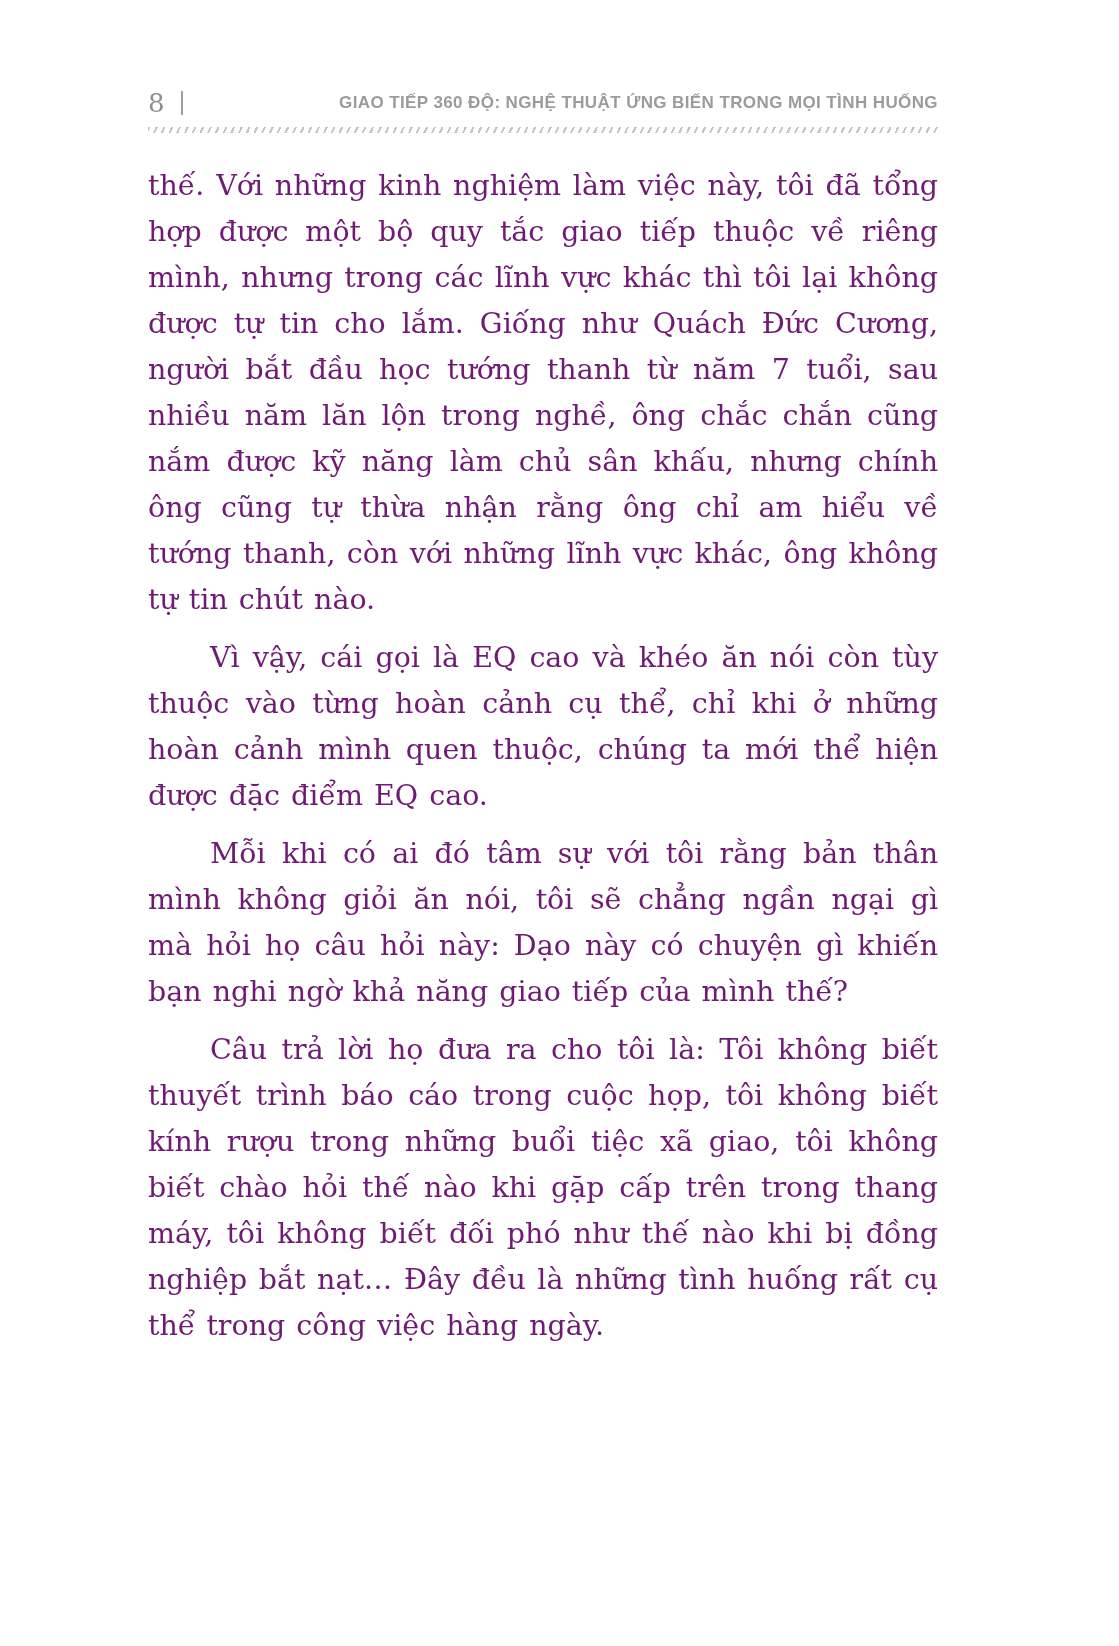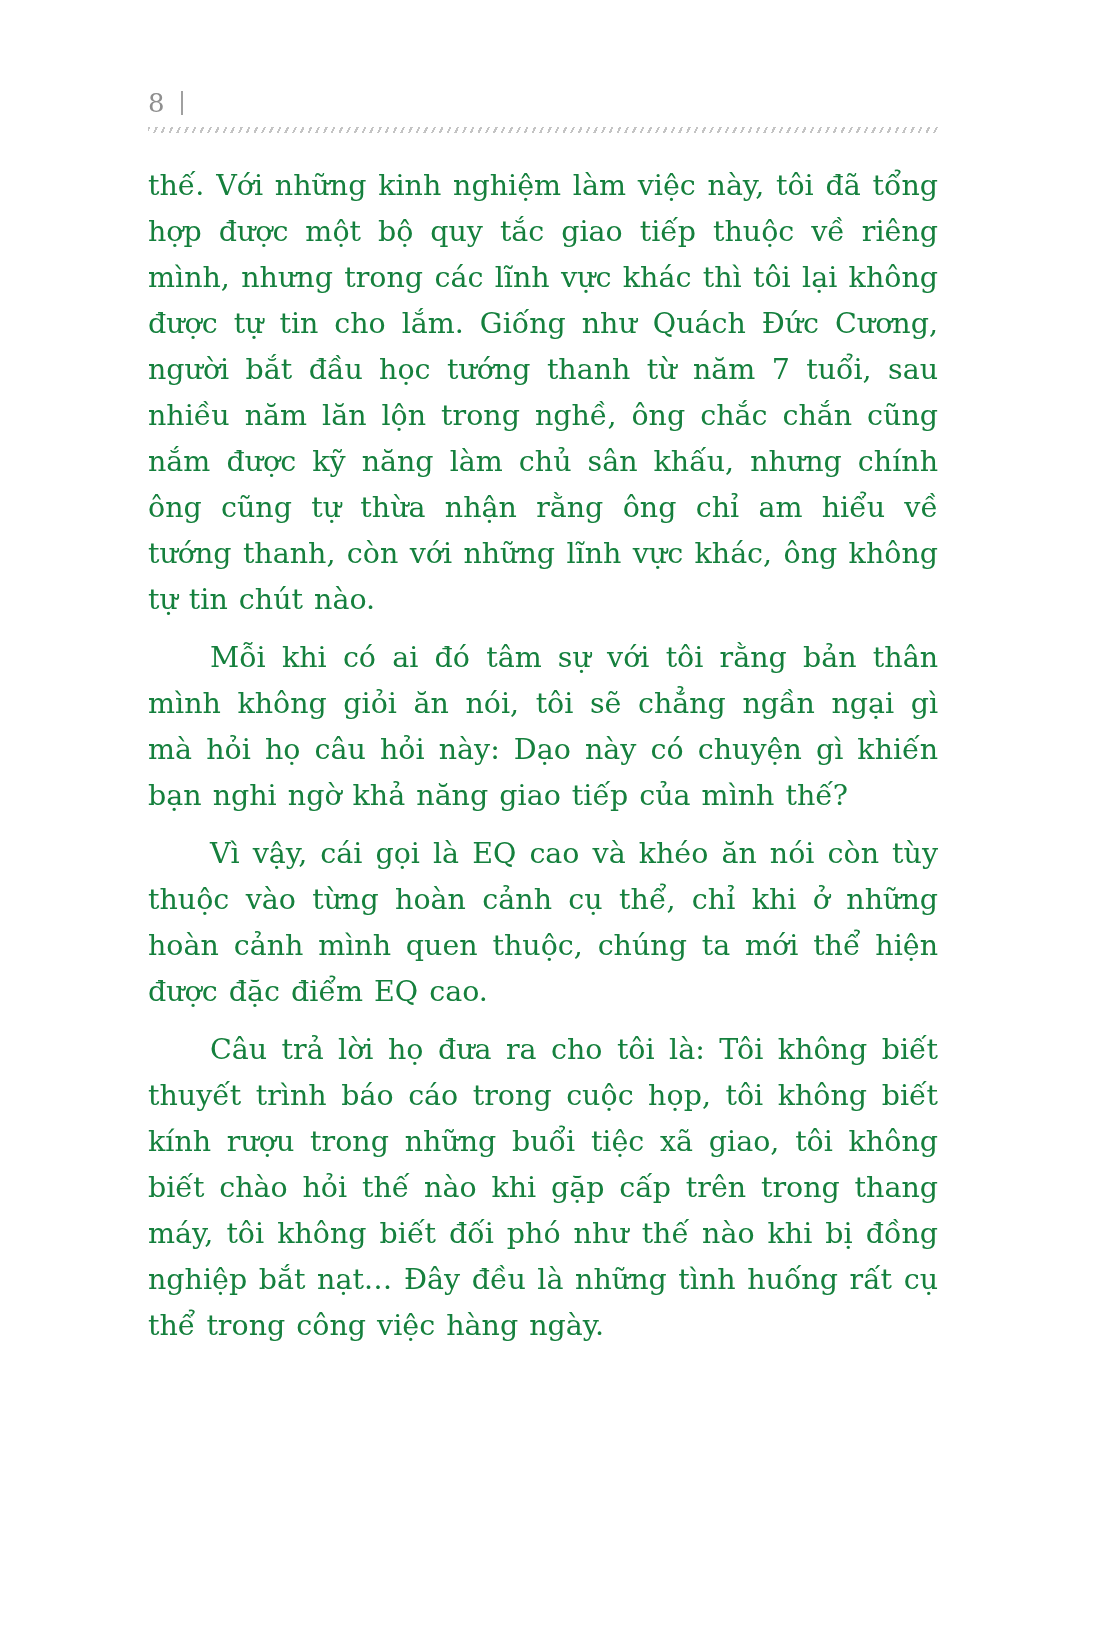--- a/index.html
+++ b/index.html
@@ -66,41 +66,42 @@
     position: absolute;
     top: 163px;
     left: 148px;
     width: 790px;
   }
   .body-content p {
     margin: 0 0 12px 0;
     font-size: 28.5px;
     line-height: 46px;
     text-align: justify;
-    color: #15803d;
+    color: #701a75;
     word-spacing: 2px;
   }
   .body-content p.indented {
     text-indent: 62px;
   }
 </style>
 </head>
 <body>
 
 <div class="page">
 
   <div class="running-header">
     <div class="header-left">
       <span class="page-number">8</span>
       <span class="header-separator"></span>
     </div>
+    <div class="header-title">GIAO TIẾP 360 ĐỘ: NGHỆ THUẬT ỨNG BIẾN TRONG MỌI TÌNH HUỐNG</div>
   </div>
 
   <div class="perforation-line"></div>
 
   <div class="body-content">
     <p>thế. Với những kinh nghiệm làm việc này, tôi đã tổng hợp được một bộ quy tắc giao tiếp thuộc về riêng mình, nhưng trong các lĩnh vực khác thì tôi lại không được tự tin cho lắm. Giống như Quách Đức Cương, người bắt đầu học tướng thanh từ năm 7 tuổi, sau nhiều năm lăn lộn trong nghề, ông chắc chắn cũng nắm được kỹ năng làm chủ sân khấu, nhưng chính ông cũng tự thừa nhận rằng ông chỉ am hiểu về tướng thanh, còn với những lĩnh vực khác, ông không tự tin chút nào.</p>
+    <p class="indented">Vì vậy, cái gọi là EQ cao và khéo ăn nói còn tùy thuộc vào từng hoàn cảnh cụ thể, chỉ khi ở những hoàn cảnh mình quen thuộc, chúng ta mới thể hiện được đặc điểm EQ cao.</p>
     <p class="indented">Mỗi khi có ai đó tâm sự với tôi rằng bản thân mình không giỏi ăn nói, tôi sẽ chẳng ngần ngại gì mà hỏi họ câu hỏi này: Dạo này có chuyện gì khiến bạn nghi ngờ khả năng giao tiếp của mình thế?</p>
-    <p class="indented">Vì vậy, cái gọi là EQ cao và khéo ăn nói còn tùy thuộc vào từng hoàn cảnh cụ thể, chỉ khi ở những hoàn cảnh mình quen thuộc, chúng ta mới thể hiện được đặc điểm EQ cao.</p>
     <p class="indented">Câu trả lời họ đưa ra cho tôi là: Tôi không biết thuyết trình báo cáo trong cuộc họp, tôi không biết kính rượu trong những buổi tiệc xã giao, tôi không biết chào hỏi thế nào khi gặp cấp trên trong thang máy, tôi không biết đối phó như thế nào khi bị đồng nghiệp bắt nạt… Đây đều là những tình huống rất cụ thể trong công việc hàng ngày.</p>
   </div>
 
 </div>
 
 </body></html>

